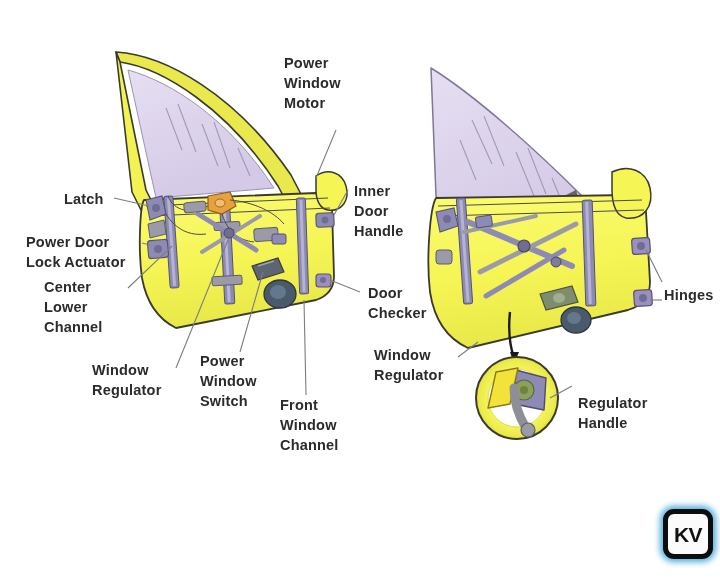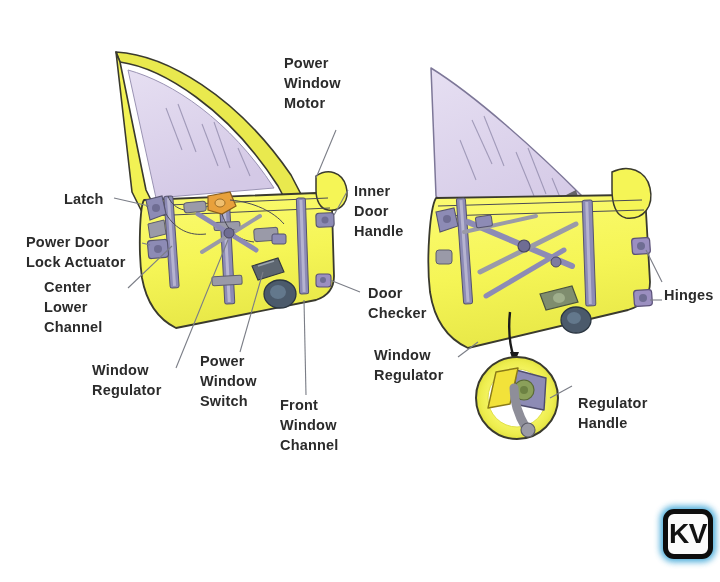--- a/index.html
+++ b/index.html
@@ -77,21 +77,21 @@
     border: 5px solid #0d0d0d;
     border-radius: 11px;
     background: #fbfbfb;
     display: flex;
     align-items: center;
     justify-content: center;
   }
   #kv-logo .txt {
     font-family: "Liberation Sans", "DejaVu Sans", sans-serif;
     font-weight: bold;
-    font-size: 28px;
+    font-size: 21px;
     color: #111111;
     line-height: 1;
     letter-spacing: -0.5px;
   }
 </style>
 </head>
 <body>
 
 <div id="stage">
 

